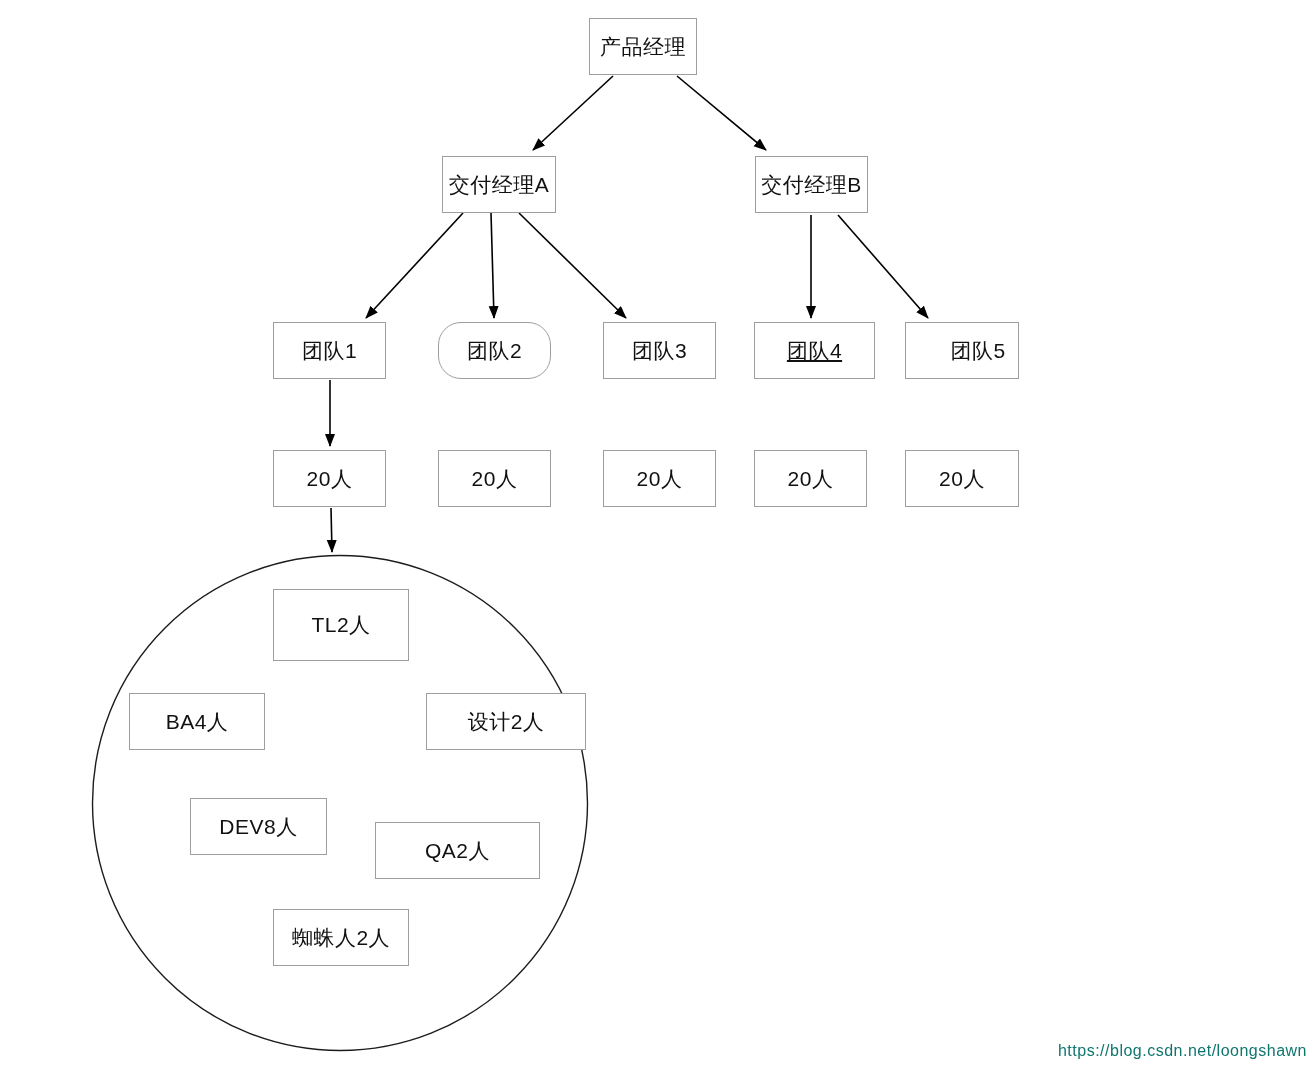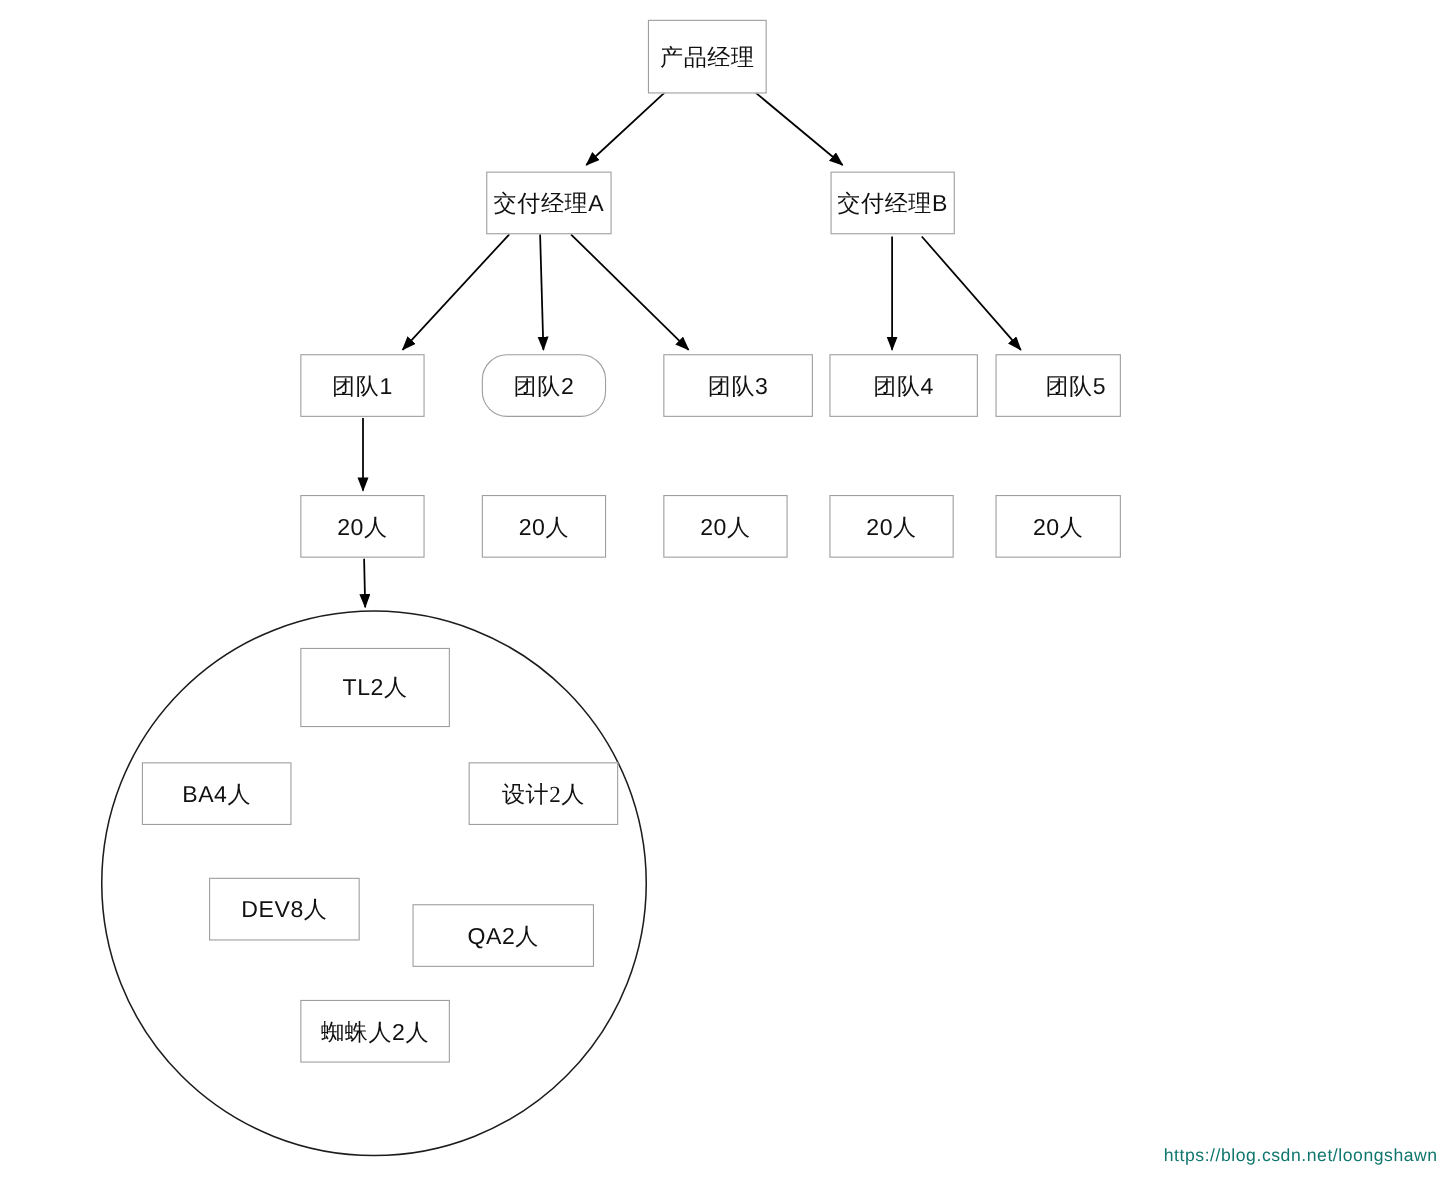--- a/index.html
+++ b/index.html
@@ -61,37 +61,37 @@
   <line x1="491" y1="213" x2="494" y2="318" stroke="#000" stroke-width="1.6" marker-end="url(#arrow)"></line>
   <line x1="519" y1="213" x2="626" y2="318" stroke="#000" stroke-width="1.6" marker-end="url(#arrow)"></line>
 
   <line x1="811" y1="215" x2="811" y2="318" stroke="#000" stroke-width="1.6" marker-end="url(#arrow)"></line>
   <line x1="838" y1="215" x2="928" y2="318" stroke="#000" stroke-width="1.6" marker-end="url(#arrow)"></line>
 
   <line x1="330" y1="380" x2="330" y2="446" stroke="#000" stroke-width="1.6" marker-end="url(#arrow)"></line>
   <line x1="331" y1="508" x2="332" y2="552" stroke="#000" stroke-width="1.6" marker-end="url(#arrow)"></line>
 </svg>
 
-<div class="node" style="left:589px; top:18px;  width:108px; height:67px;">产品经理</div>
+<div class="node" style="left:589px; top:18px;  width:108px; height:57px;">产品经理</div>
 
 <div class="node" style="left:442px; top:156px; width:114px; height:57px;">交付经理A</div>
 <div class="node" style="left:755px; top:156px; width:113px; height:57px;">交付经理B</div>
 
 <div class="node" style="left:273px; top:322px; width:113px; height:57px;">团队1</div>
 <div class="node" style="left:438px; top:322px; width:113px; height:57px;border-radius:23px;">团队2</div>
-<div class="node" style="left:603px; top:322px; width:136px; height:57px;">团队3</div>
-<div class="node" style="left:754px; top:322px; width:135px; height:57px;">团队4</div>
+<div class="node" style="left:603px; top:322px; width:113px; height:57px;">团队3</div>
+<div class="node" style="left:754px; top:322px; width:121px; height:57px;text-decoration:underline;">团队4</div>
 <div class="node" style="left:905px; top:322px; width:114px; height:57px;padding-left:32px;">团队5</div>
 
 <div class="node" style="left:273px; top:450px; width:113px; height:57px;">20人</div>
 <div class="node" style="left:438px; top:450px; width:113px; height:57px;">20人</div>
 <div class="node" style="left:603px; top:450px; width:113px; height:57px;">20人</div>
 <div class="node" style="left:754px; top:450px; width:113px; height:57px;">20人</div>
 <div class="node" style="left:905px; top:450px; width:114px; height:57px;">20人</div>
 
 <div class="node" style="left:273px; top:589px; width:136px; height:72px;">TL2人</div>
 <div class="node" style="left:129px; top:693px; width:136px; height:57px;">BA4人</div>
-<div class="node" style="left:426px; top:693px; width:136px; height:57px;font-family:Liberation Serif, serif;">设计2人</div>
+<div class="node" style="left:426px; top:693px; width:160px; height:57px;">设计2人</div>
 <div class="node" style="left:190px; top:798px; width:137px; height:57px;">DEV8人</div>
 <div class="node" style="left:375px; top:798px; width:165px; height:57px;margin-top:24px;">QA2人</div>
 <div class="node" style="left:273px; top:909px; width:136px; height:57px;">蜘蛛人2人</div>
 
 <div class="watermark">https://blog.csdn.net/loongshawn</div>
 
 </body></html>

